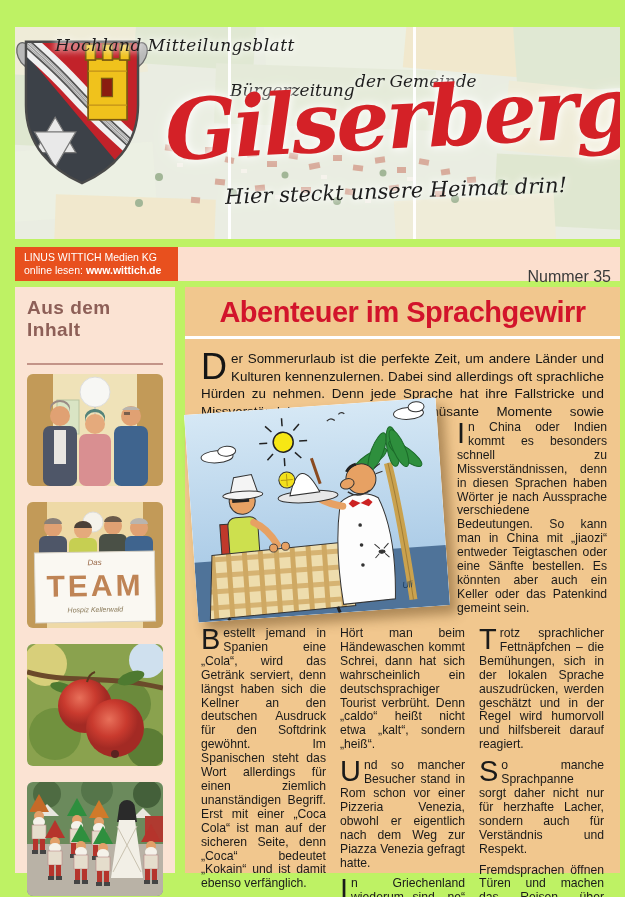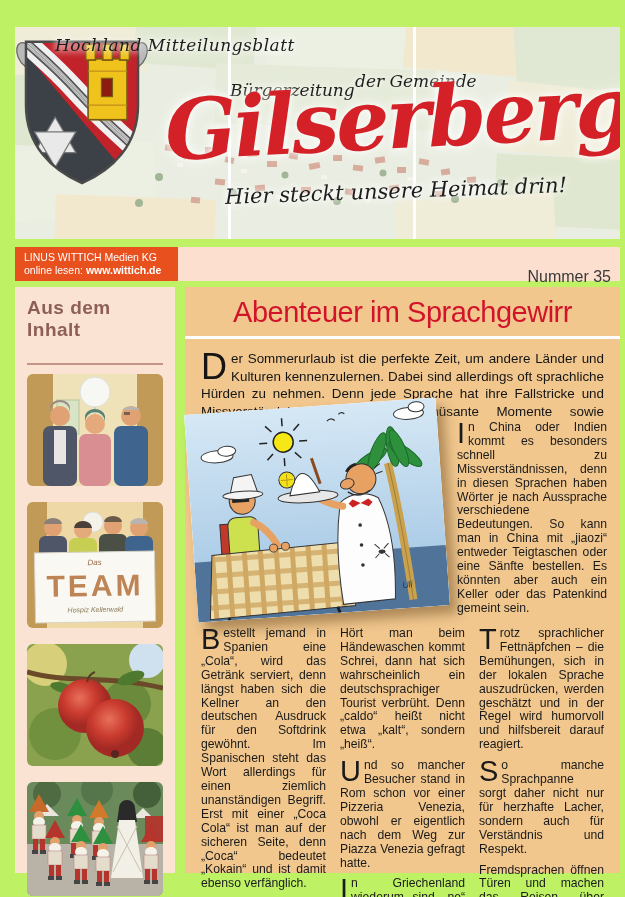--- a/index.html
+++ b/index.html
@@ -38,21 +38,21 @@
             letter-spacing:.5px;padding-bottom:22px;border-bottom:2px solid #c39488;}
   .sb-photo{margin:0 12px;width:136px;overflow:hidden;background:#ddd;border-radius:6px;}
   .sb-photo svg{display:block;}
   .ph1{margin-top:9px;height:112px;}
   .ph2{margin-top:16px;height:126px;}
   .ph3{margin-top:16px;height:122px;}
   .ph4{margin-top:16px;height:114px;}
 
   
   .main{position:absolute;left:185px;top:287px;width:435px;height:586px;background:#f1c78e;}
-  .art-title{margin:0;padding-top:9px;text-align:center;font-size:29px;font-weight:normal;
+  .art-title{margin:0;padding-top:9px;text-align:center;font-size:29px;font-weight:bold;
              color:#d2142b;letter-spacing:-.5px;}
   .art-rule{margin-top:7px;height:3px;background:#fff;}
   .intro{margin:11px 16px 0 16px;font-size:13.4px;line-height:1.32;text-align:justify;
          color:#151515;}
   .intro .capD{float:left;font-size:36px;line-height:29px;padding:2px 4px 0 0;color:#151515;}
   .cartoon-wrap{position:absolute;left:6px;top:119px;width:252px;height:208px;
                 transform:rotate(-4deg);box-shadow:7px 9px 12px rgba(90,60,20,.45);
                 background:#fff;}
   .rightcol{position:absolute;left:272px;top:134px;width:150px;font-size:12.2px;
             line-height:1.14;text-align:justify;color:#1a1a1a;}

